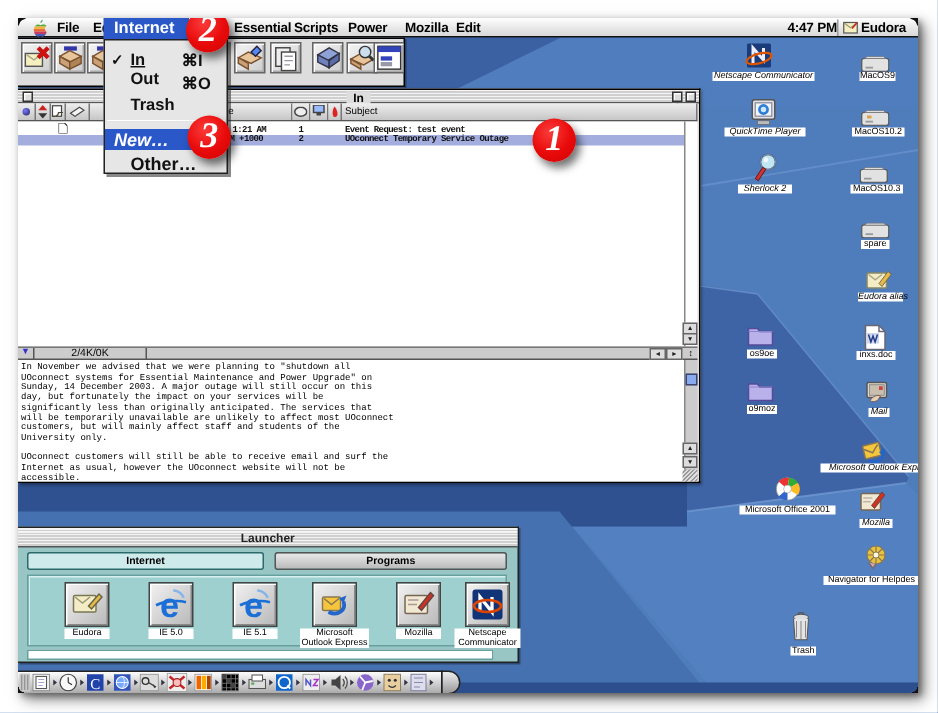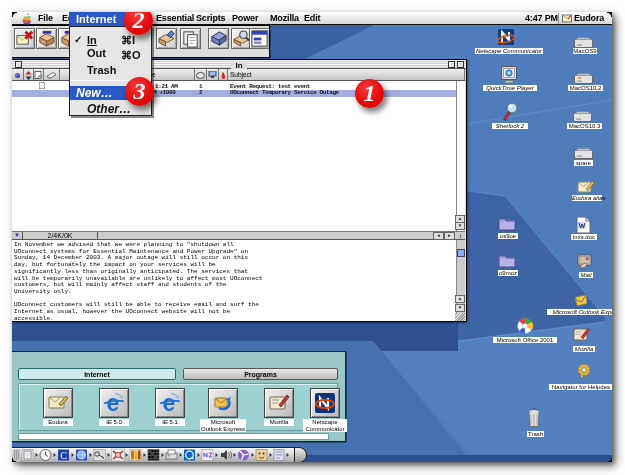--- a/index.html
+++ b/index.html
@@ -233,20 +233,21 @@
 UOconnect customers will still be able to receive email and surf the
 Internet as usual, however the UOconnect website will not be
 accessible.</div>
     <div class="abs" style="left:444px;top:180px;width:9px;height:81px;background:#ccc;border-left:1px solid #888"></div>
     <div class="abs" style="left:444.5px;top:189px;width:8px;height:8px;background:#88aaee;border:1px solid #446"></div>
     <div class="sarr" style="left:443px;top:235px">▲</div>
     <div class="sarr" style="left:443px;top:244px">▼</div>
     <div class="abs" style="left:443px;top:253px;width:10px;height:8px;background:repeating-linear-gradient(135deg,#ddd 0 1px,#999 1px 2px)"></div>
   </div>
   <div id="launcher" class="win" style="left:0;top:339px;width:334px;height:91px;background:#97c6c5;border-left:none;border-color:#222">
+    <div class="tbar" style="height:13px;text-align:center;font-size:8px;line-height:13px;font-weight:bold;color:#222">Launcher</div>
     <div class="abs" style="left:6px;top:16px;width:158px;height:12px;background:#cfeaea;border:1px solid #2a6a6a;border-radius:2px;text-align:center;font-size:7px;font-weight:bold;line-height:11px">Internet</div>
     <div class="abs" style="left:171px;top:16px;width:155px;height:12px;background:linear-gradient(#e8e8e8,#bbb);border:1px solid #555;border-radius:2px;text-align:center;font-size:7px;font-weight:bold;line-height:11px">Programs</div>
     <div class="abs" style="left:6px;top:31px;width:320px;height:48px;background:#9fd0d0;border:1px solid #679f9f;box-shadow:inset 1px 1px 0 #d8f0f0"></div>
     <div class="lbtn" style="left:31px">
         <svg viewBox="0 0 24 24">
           <rect x="3" y="6" width="15" height="11" rx="1" fill="#f4ecc4" stroke="#775"></rect>
           <path d="M4 7l5 4 5-4" fill="none" stroke="#997" stroke-width="1"></path>
           <path d="M13 13L20 5l2 2-7 8z" fill="#e8b84c" stroke="#664"></path>
         </svg>
       </div>
@@ -387,21 +388,21 @@
       <div class="abs" style="left:4px;top:7px;width:12px;font-size:10px">✓</div>
       <div class="abs" style="left:17px;top:7px;text-decoration:underline">In</div>
       <div class="abs" style="left:51px;top:7px">⌘I</div>
       <div class="abs" style="left:17px;top:20px">Out</div>
       <div class="abs" style="left:51px;top:22px">⌘O</div>
       <div class="abs" style="left:17px;top:37px">Trash</div>
       <div class="abs" style="left:1px;top:53px;width:79px;height:1px;background:#aaa;border-bottom:1px solid #fff"></div>
       <div class="abs" style="left:0;top:59px;width:81px;height:14px;background:#2a58c8;color:#fff;font-style:italic;font-size:12px">
           <span class="abs" style="left:6px;top:0px">New…</span>
         </div>
-      <div class="abs" style="left:17px;top:75px;font-style:italic;font-size:12px">Other…</div>
+      <div class="abs" style="left:17px;top:75px;font-size:12px">Other…</div>
     </div>
   </div>
   <div id="icons">
 
     <div class="dico" style="left:484px;top:15px;width:20px;height:20px">
         <svg viewBox="0 0 20 20">
           <rect x="2" y="2" width="16" height="16" rx="1" fill="#1b3c7a"></rect>
           <path d="M6 15V5l7 8V5" stroke="#eef" stroke-width="2" fill="none"></path>
           <ellipse cx="10" cy="12" rx="8.5" ry="3.2" fill="none" stroke="#dd5500" stroke-width="1.5" transform="rotate(-15 10 12)"></ellipse>
         </svg>

